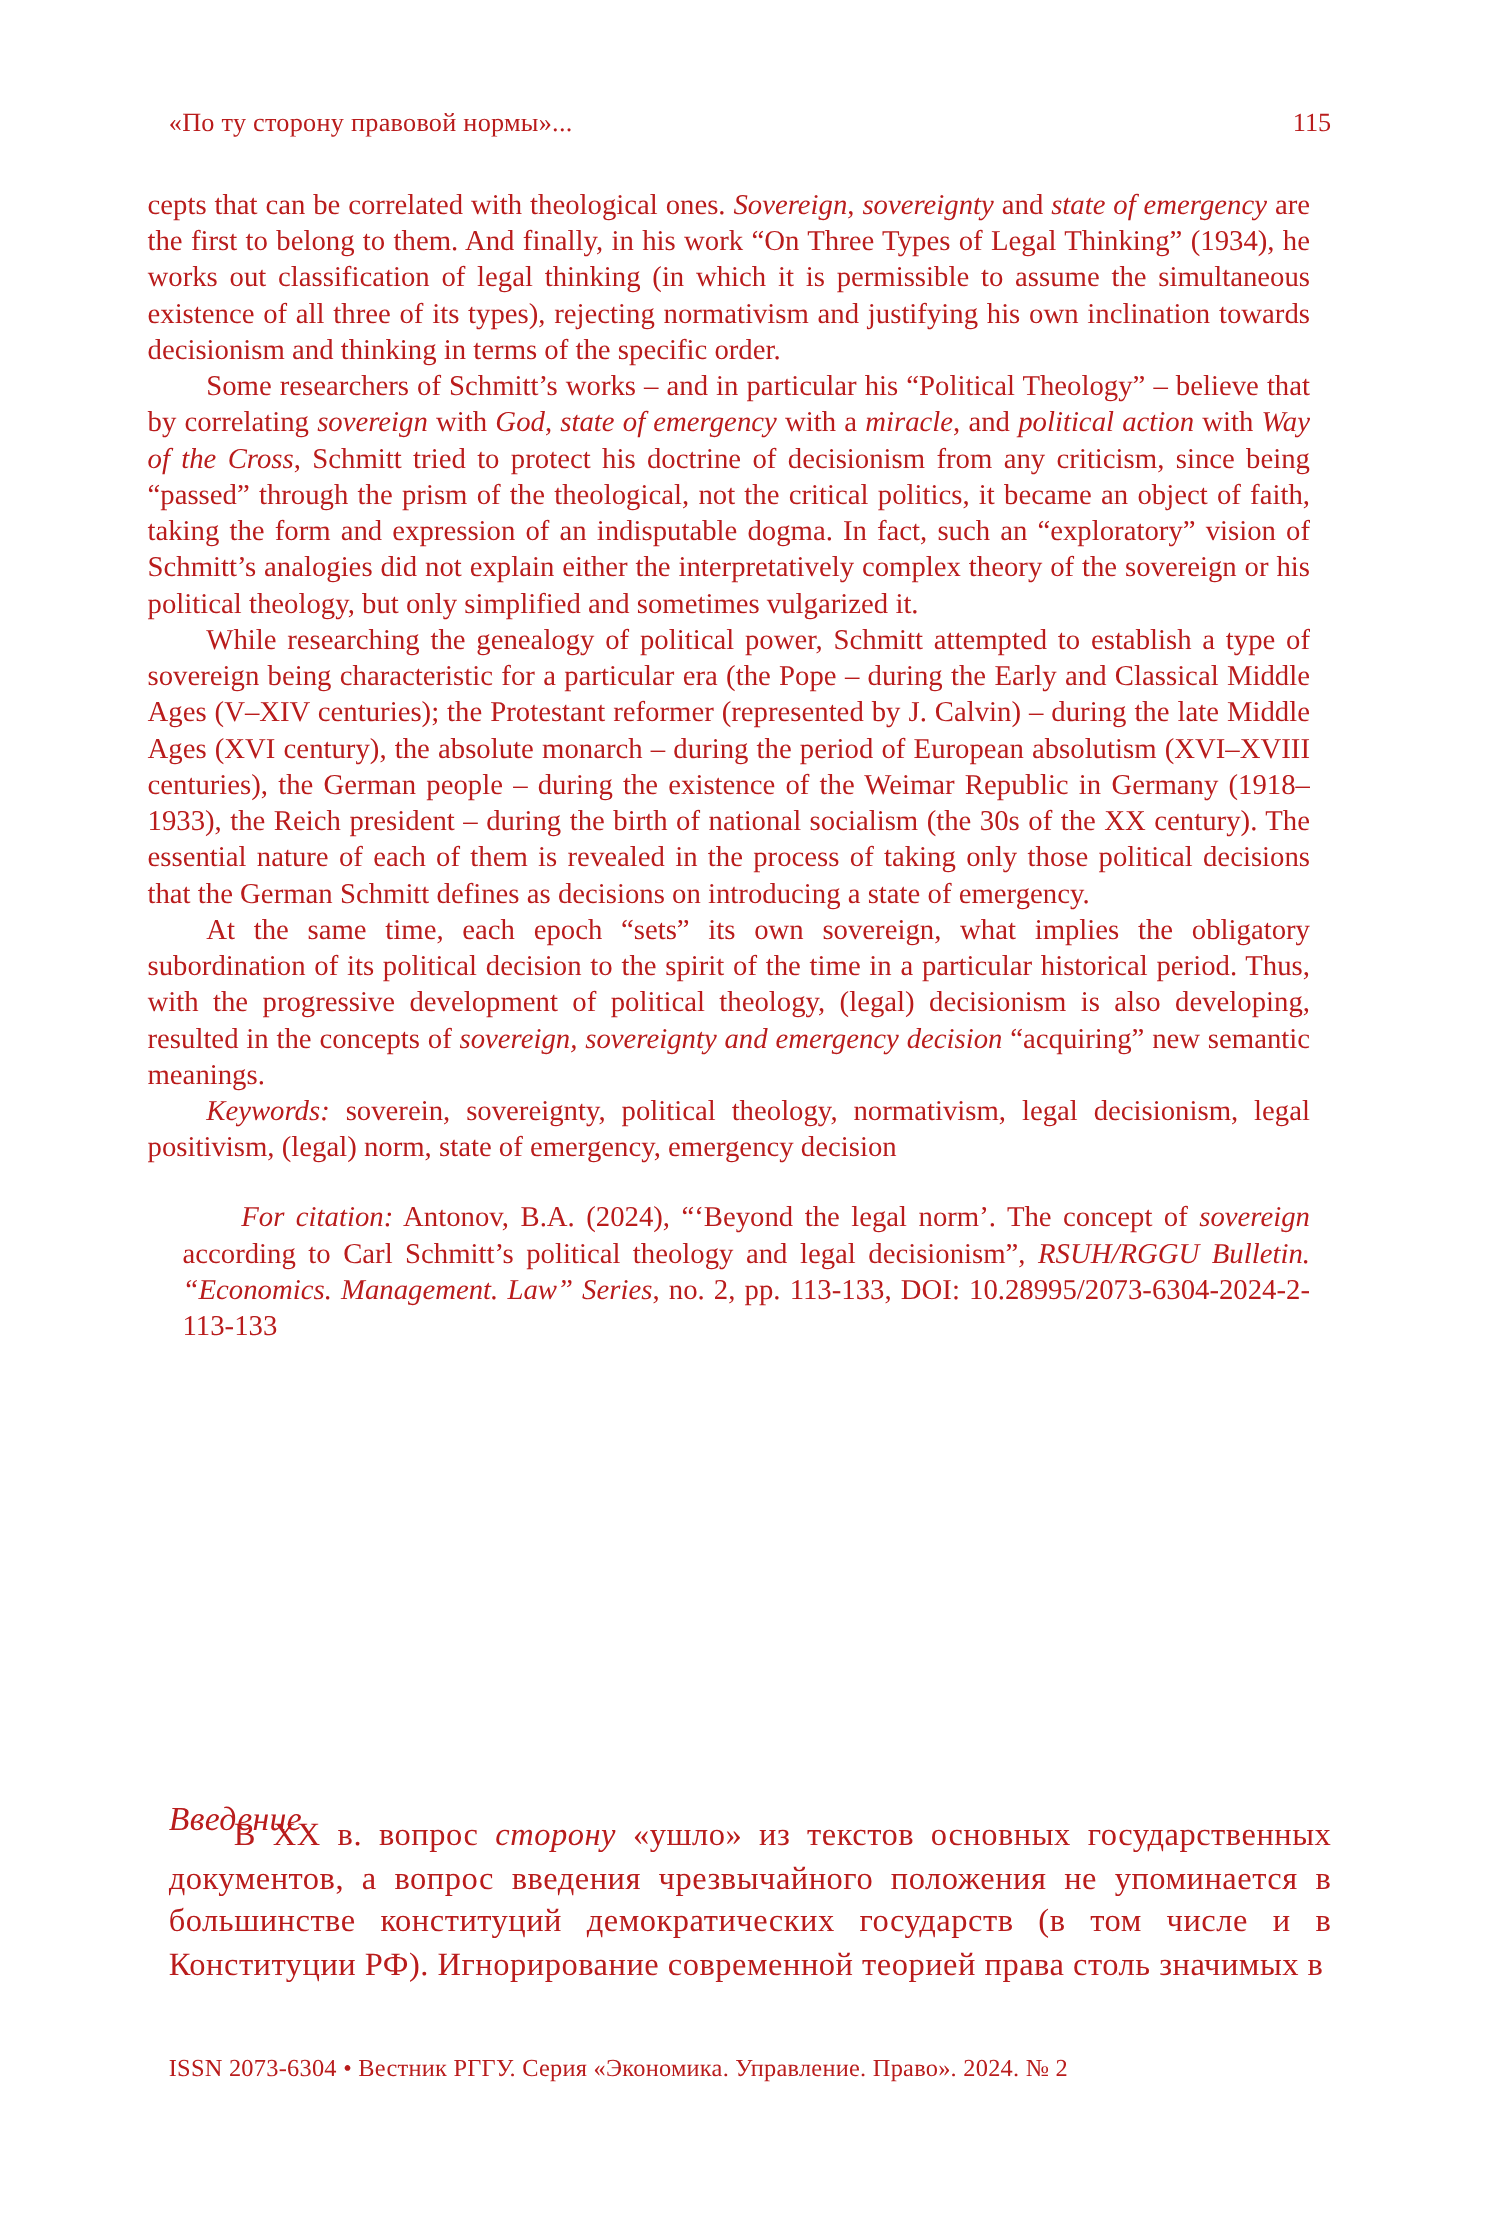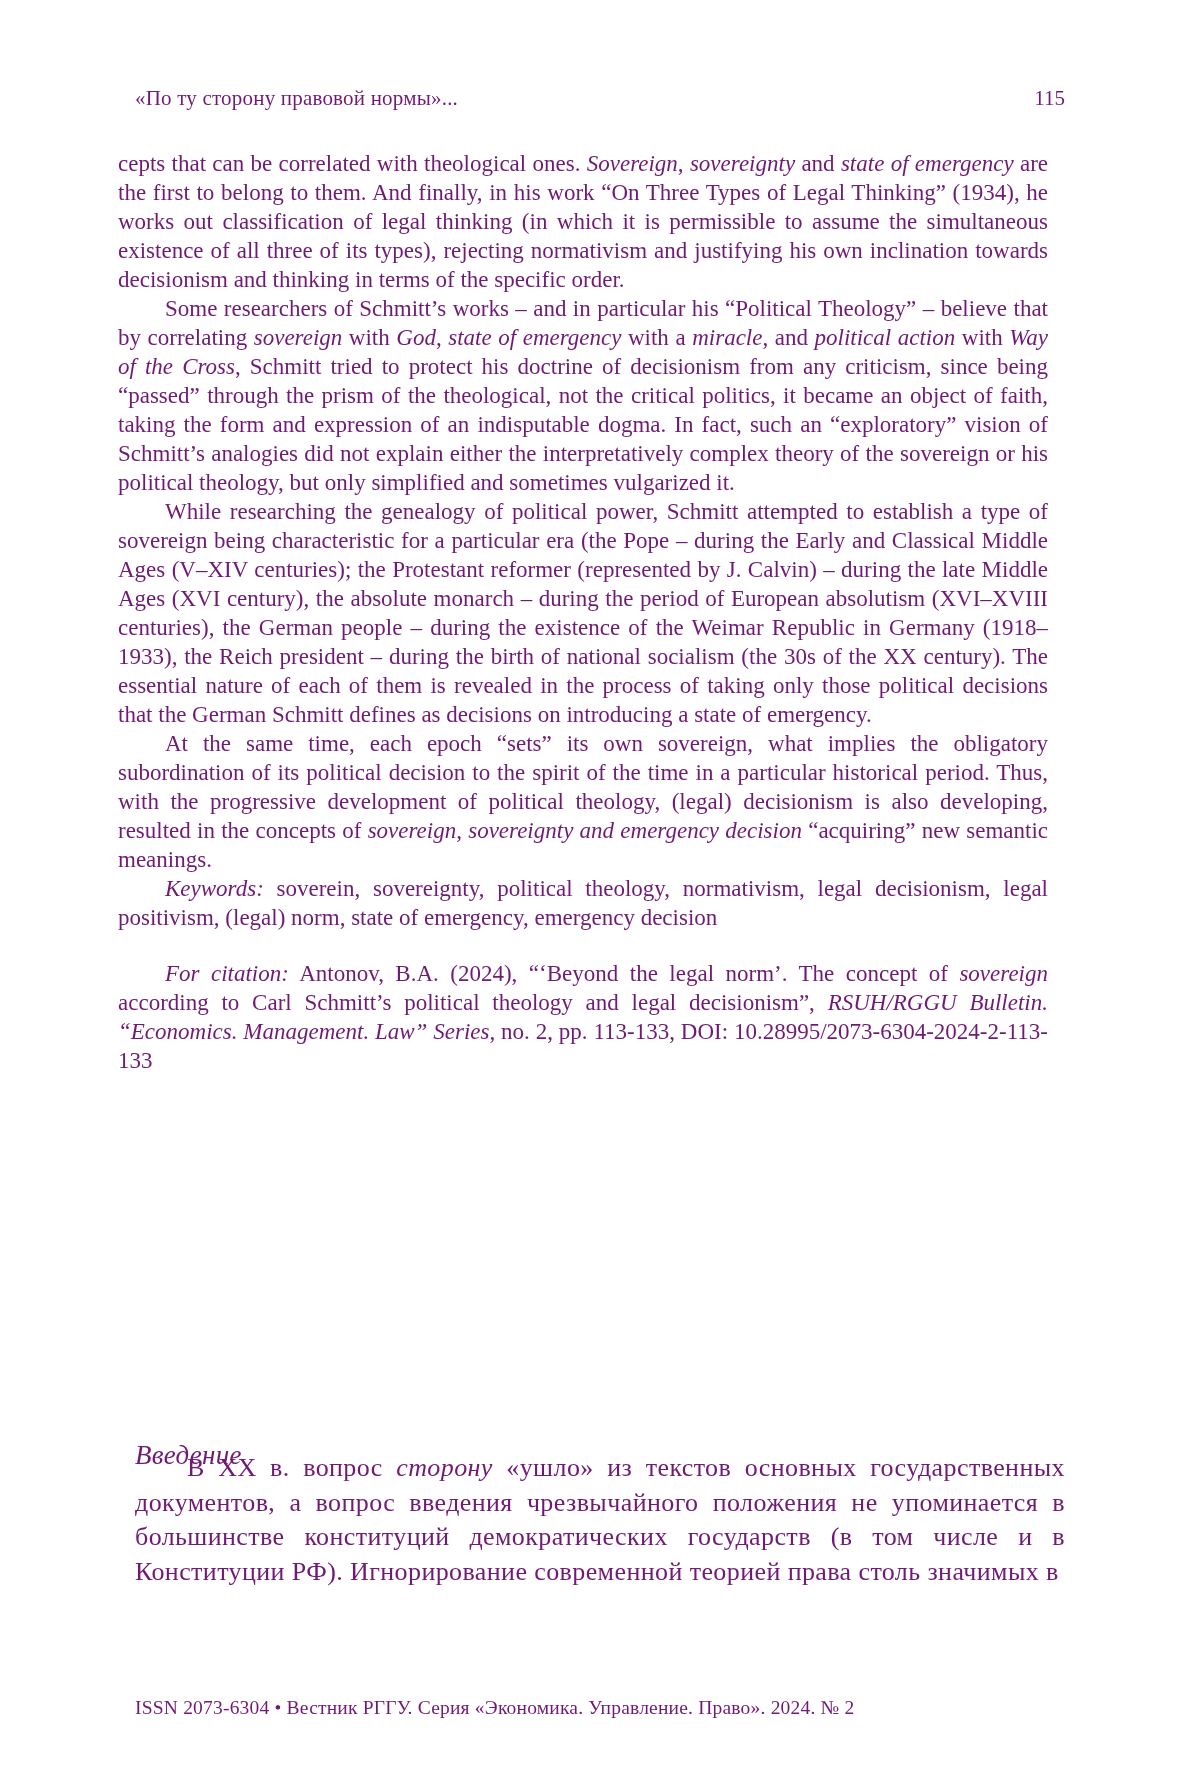--- a/index.html
+++ b/index.html
@@ -2,21 +2,21 @@
 <html><head>
 <meta charset="utf-8">
 <style>
   html, body { margin: 0; padding: 0; background: #ffffff; }
   .page {
     position: relative;
     width: 1200px;
     height: 1780px;
     background: #ffffff;
     font-family: "Liberation Serif", "DejaVu Serif", serif;
-    color: #701a75;
+    color: #b91c1c;
     overflow: hidden;
   }
   .running-header {
     position: absolute;
     top: 86px;
     left: 135px;
     width: 930px;
     display: flex;
     justify-content: space-between;
     align-items: baseline;
@@ -34,21 +34,21 @@
     left: 118px;
     width: 930px;
     height: 1195px;
     overflow: hidden;
     font-size: 23px;
     line-height: 29px;
     text-align: justify;
   }
   .para { margin: 0; padding: 0; text-indent: 0; }
   .para.indent { text-indent: 47px; }
-  .citation { margin-top: 27px; }
+  .citation { margin-top: 27px; margin-left: 28px; }
   em { font-style: italic; }
   .section-heading {
     position: absolute;
     top: 1440px;
     left: 135px;
     margin: 0;
     font-size: 27px;
     font-weight: normal;
     font-style: italic;
     letter-spacing: 0.3px;
@@ -61,21 +61,21 @@
     height: 186px;
     overflow: hidden;
     font-size: 26px;
     line-height: 34.5px;
     text-align: justify;
     letter-spacing: 0.4px;
   }
   .intro .para.indent { text-indent: 52px; }
   .page-footer {
     position: absolute;
-    top: 1697px;
+    top: 1645px;
     left: 135px;
     width: 930px;
     font-size: 19.5px;
     letter-spacing: 0.2px;
   }
 </style>
 </head>
 <body>
 
 <div class="page">

